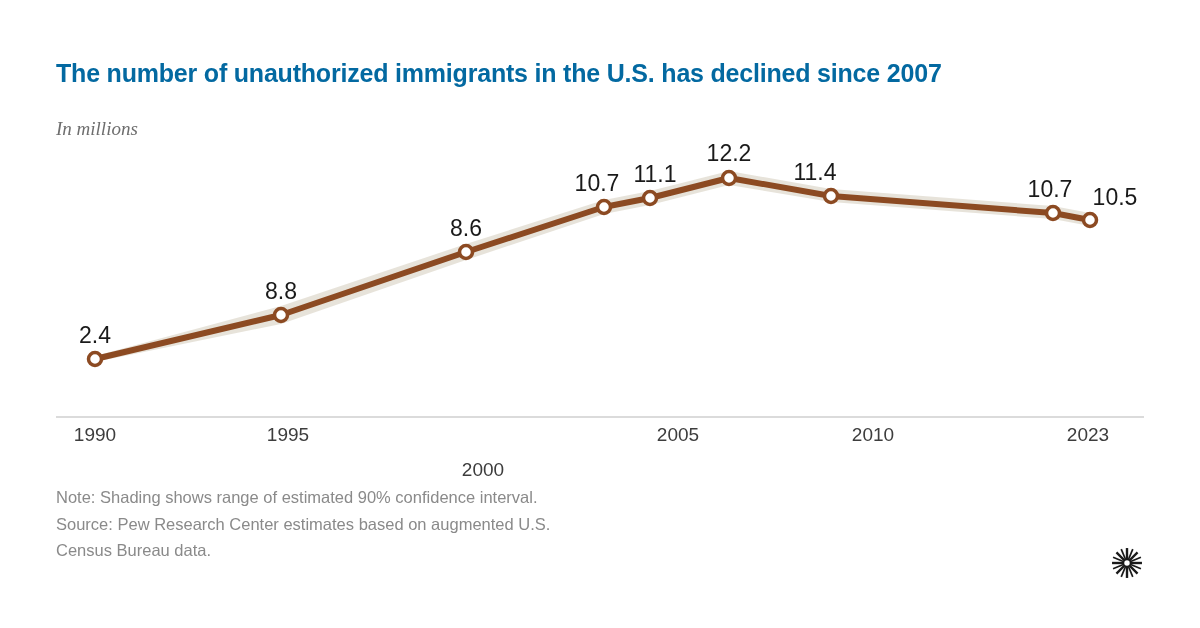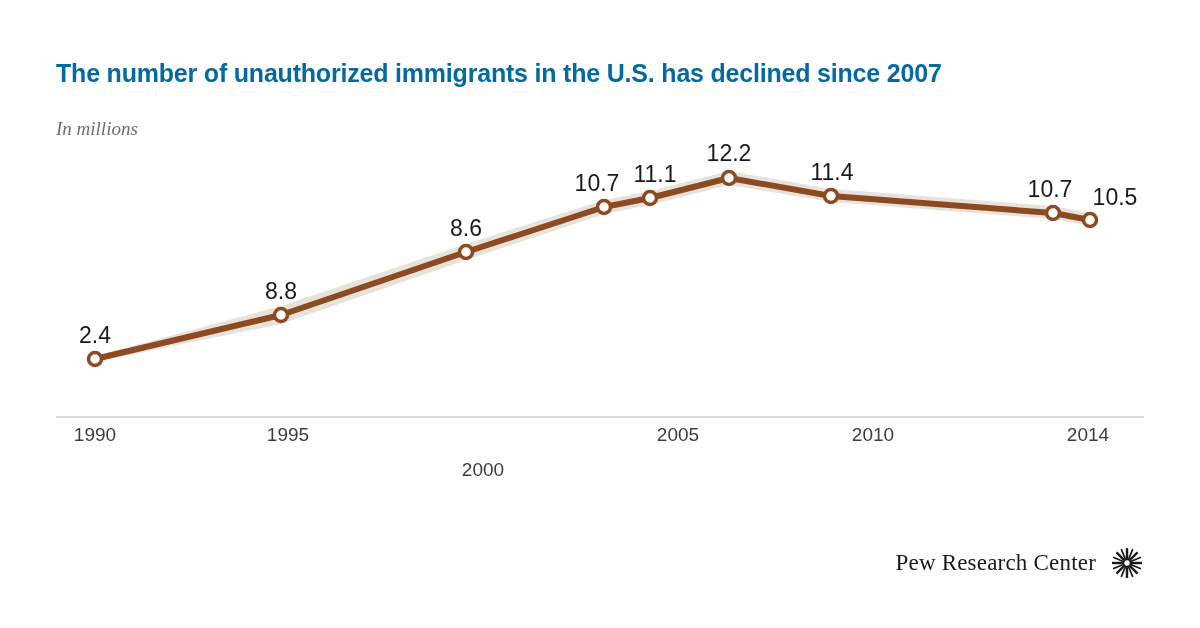--- a/index.html
+++ b/index.html
@@ -129,37 +129,41 @@
 
       <line x1="56" y1="277" x2="1144" y2="277" stroke="#cfcfcf" stroke-width="1.6"></line>
     </svg>
 
     <div class="point-label" style="left:95px;  top:182px;">2.4</div>
     <div class="point-label" style="left:281px; top:138px;">8.8</div>
     <div class="point-label" style="left:466px; top:75px;">8.6</div>
     <div class="point-label" style="left:597px; top:30px;">10.7</div>
     <div class="point-label" style="left:655px; top:21px;">11.1</div>
     <div class="point-label" style="left:729px; top:0px;">12.2</div>
-    <div class="point-label" style="left:832px; top:19px;">11.4</div>
+    <div class="point-label" style="left:815px; top:19px;">11.4</div>
     <div class="point-label" style="left:1050px;top:36px;">10.7</div>
     <div class="point-label" style="left:1115px;top:44px;">10.5</div>
   </div>
 
   <div class="axis-labels">
     <div class="axis-label" style="left:95px;">1990</div>
     <div class="axis-label" style="left:288px;text-align:center;">1995</div>
     <div class="axis-label" style="left:483px;margin-top:35px;">2000</div>
     <div class="axis-label" style="left:678px;">2005</div>
     <div class="axis-label" style="left:873px;">2010</div>
-    <div class="axis-label" style="left:1088px;">2014</div>
+    <div class="axis-label" style="left:1088px;">2023</div>
   </div>
 
+  <div class="notes">
+    <div>Note: Shading shows range of estimated 90% confidence interval.</div>
+    <div>Source: Pew Research Center estimates based on augmented U.S.</div>
+    <div>Census Bureau data.</div>
+  </div>
 
   <div class="brand">
-    <div class="brand-text">Pew Research Center</div>
     <svg class="brand-mark" viewBox="0 0 100 100">
       <g fill="#1a1a1a">
         <circle cx="50" cy="50" r="9"></circle>
         <g stroke="#1a1a1a" stroke-width="7" stroke-linecap="butt">
           <line x1="50" y1="50" x2="50" y2="6"></line>
           <line x1="50" y1="50" x2="81" y2="19"></line>
           <line x1="50" y1="50" x2="94" y2="50"></line>
           <line x1="50" y1="50" x2="81" y2="81"></line>
           <line x1="50" y1="50" x2="50" y2="94"></line>
           <line x1="50" y1="50" x2="19" y2="81"></line>

